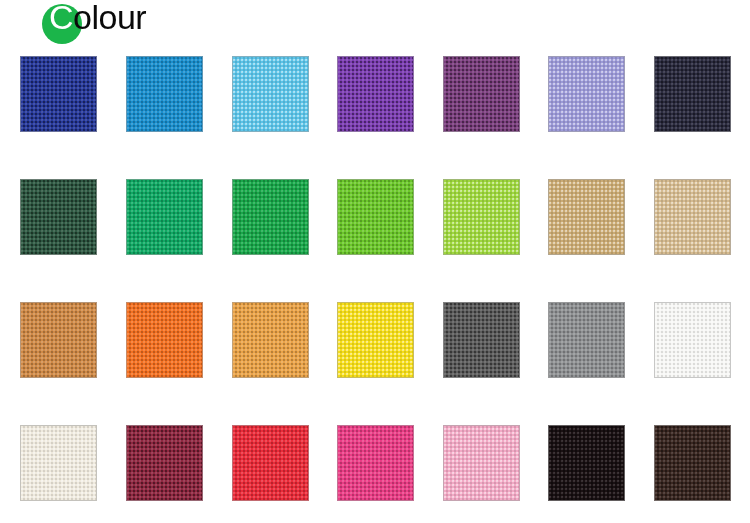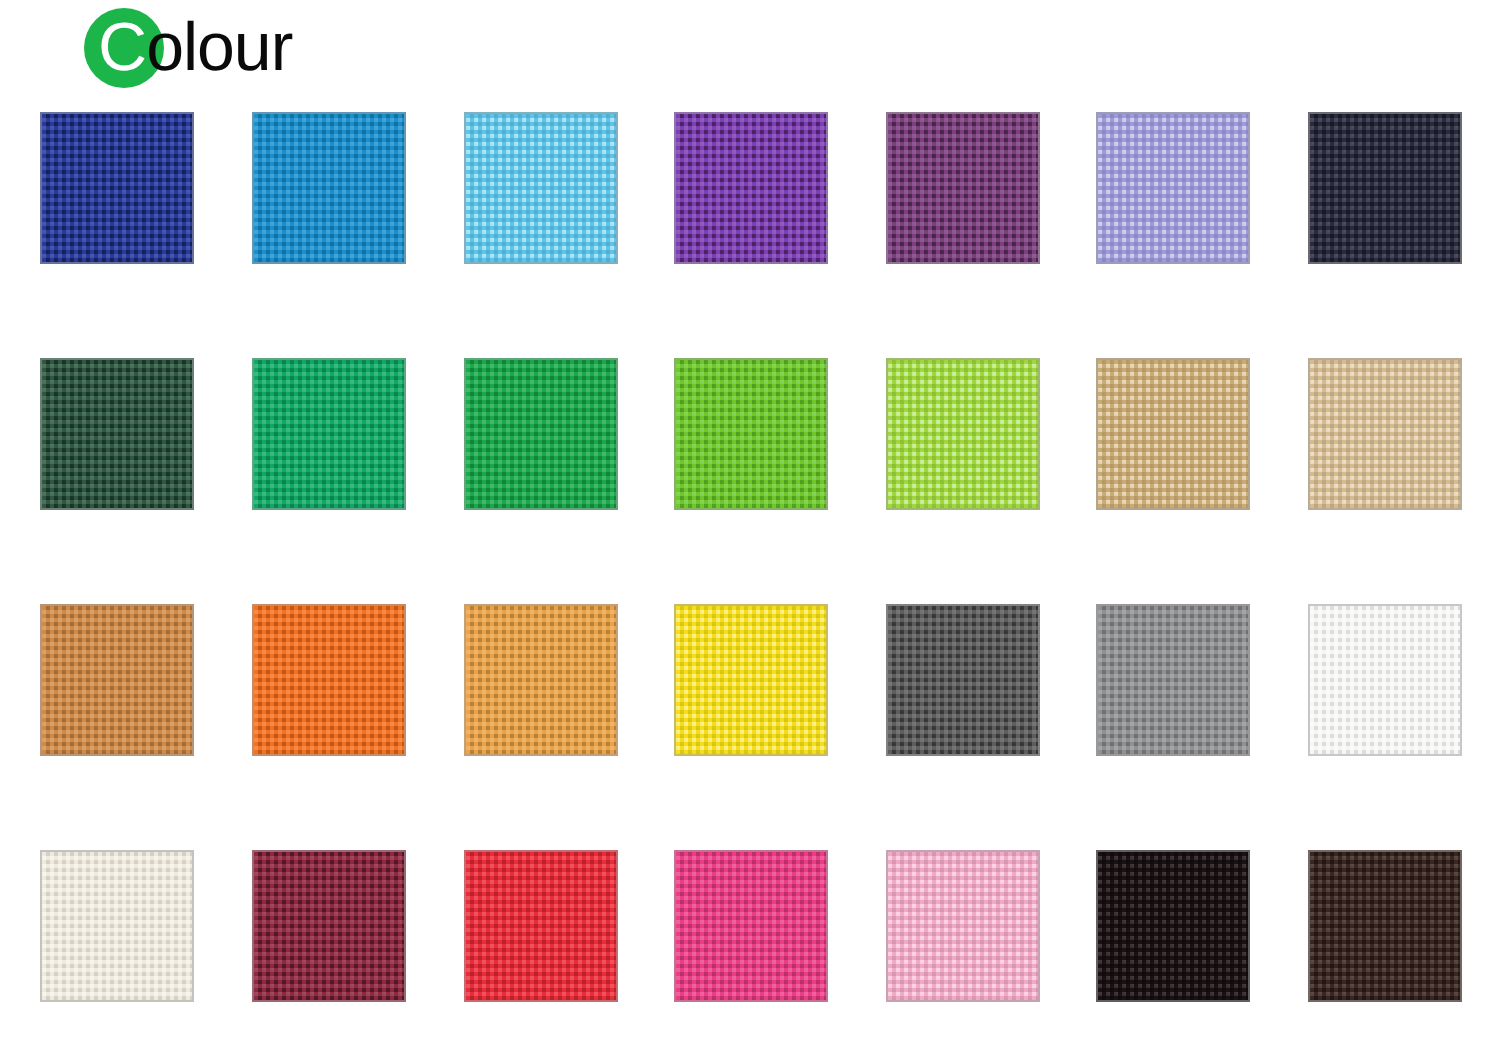--- a/index.html
+++ b/index.html
@@ -23,21 +23,20 @@
     top: 0;
     width: 750px;
     height: 50px;
   }
   #logo-wrap {
     position: absolute;
     left: 42px;
     top: 0px;
     height: 48px;
     display: flex;
-    align-items: center;
   }
   #logo-badge {
     position: absolute;
     left: 0px;
     top: 4px;
     width: 40px;
     height: 40px;
     border-radius: 50%;
     background: #1bb54a;
   }

